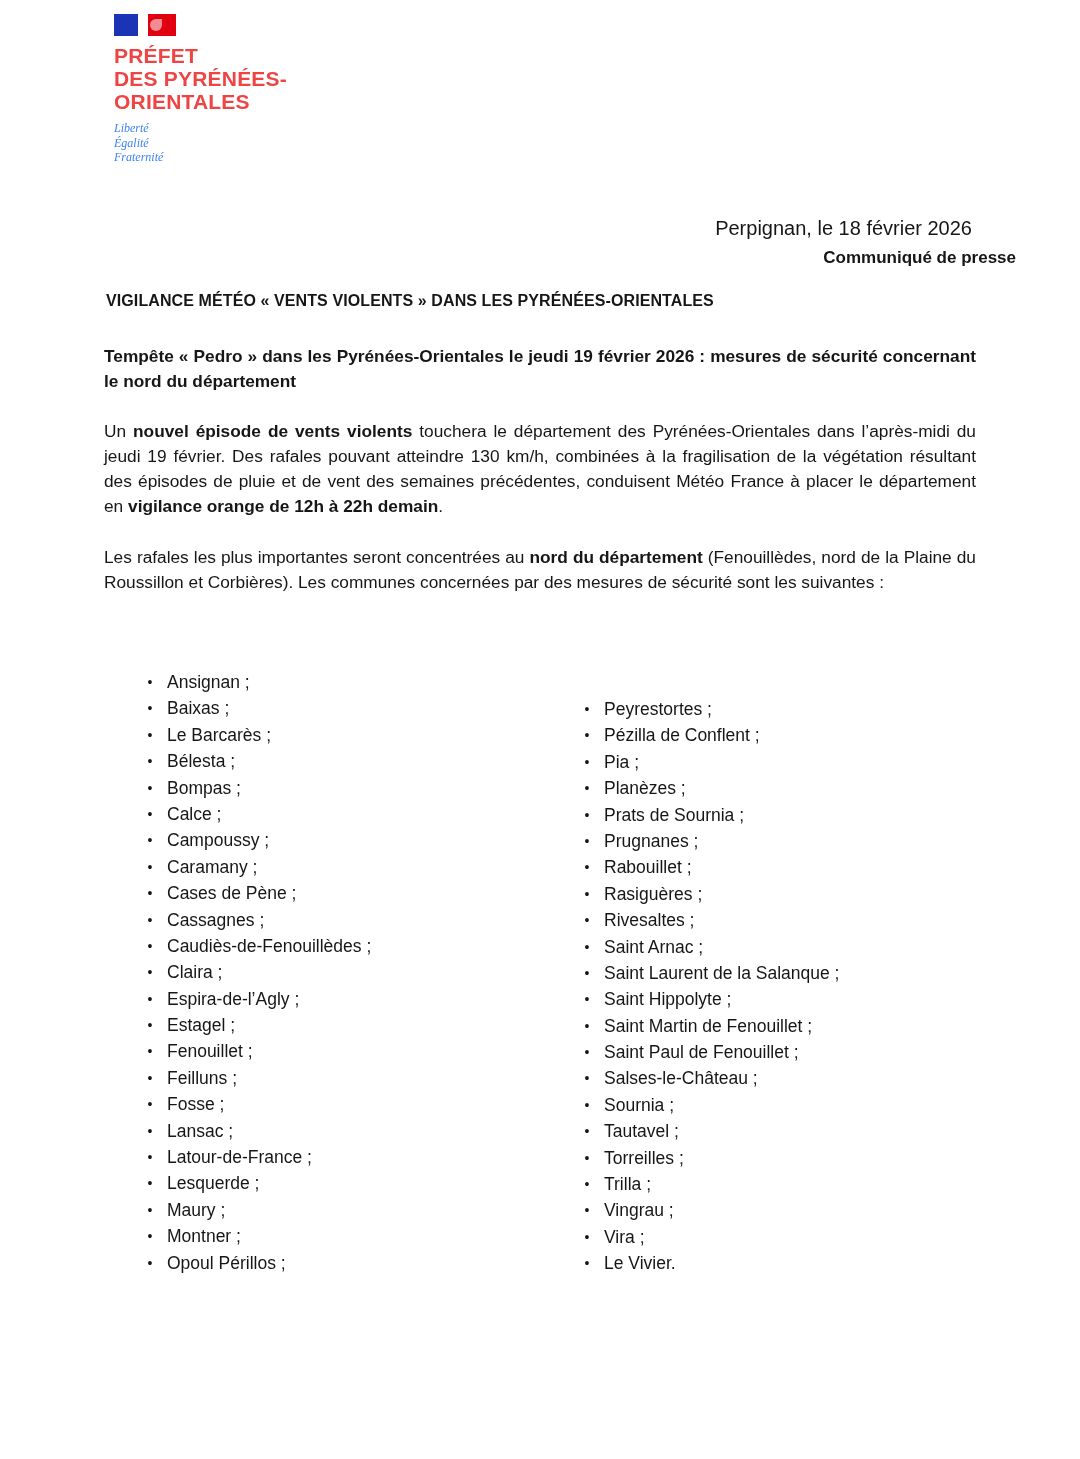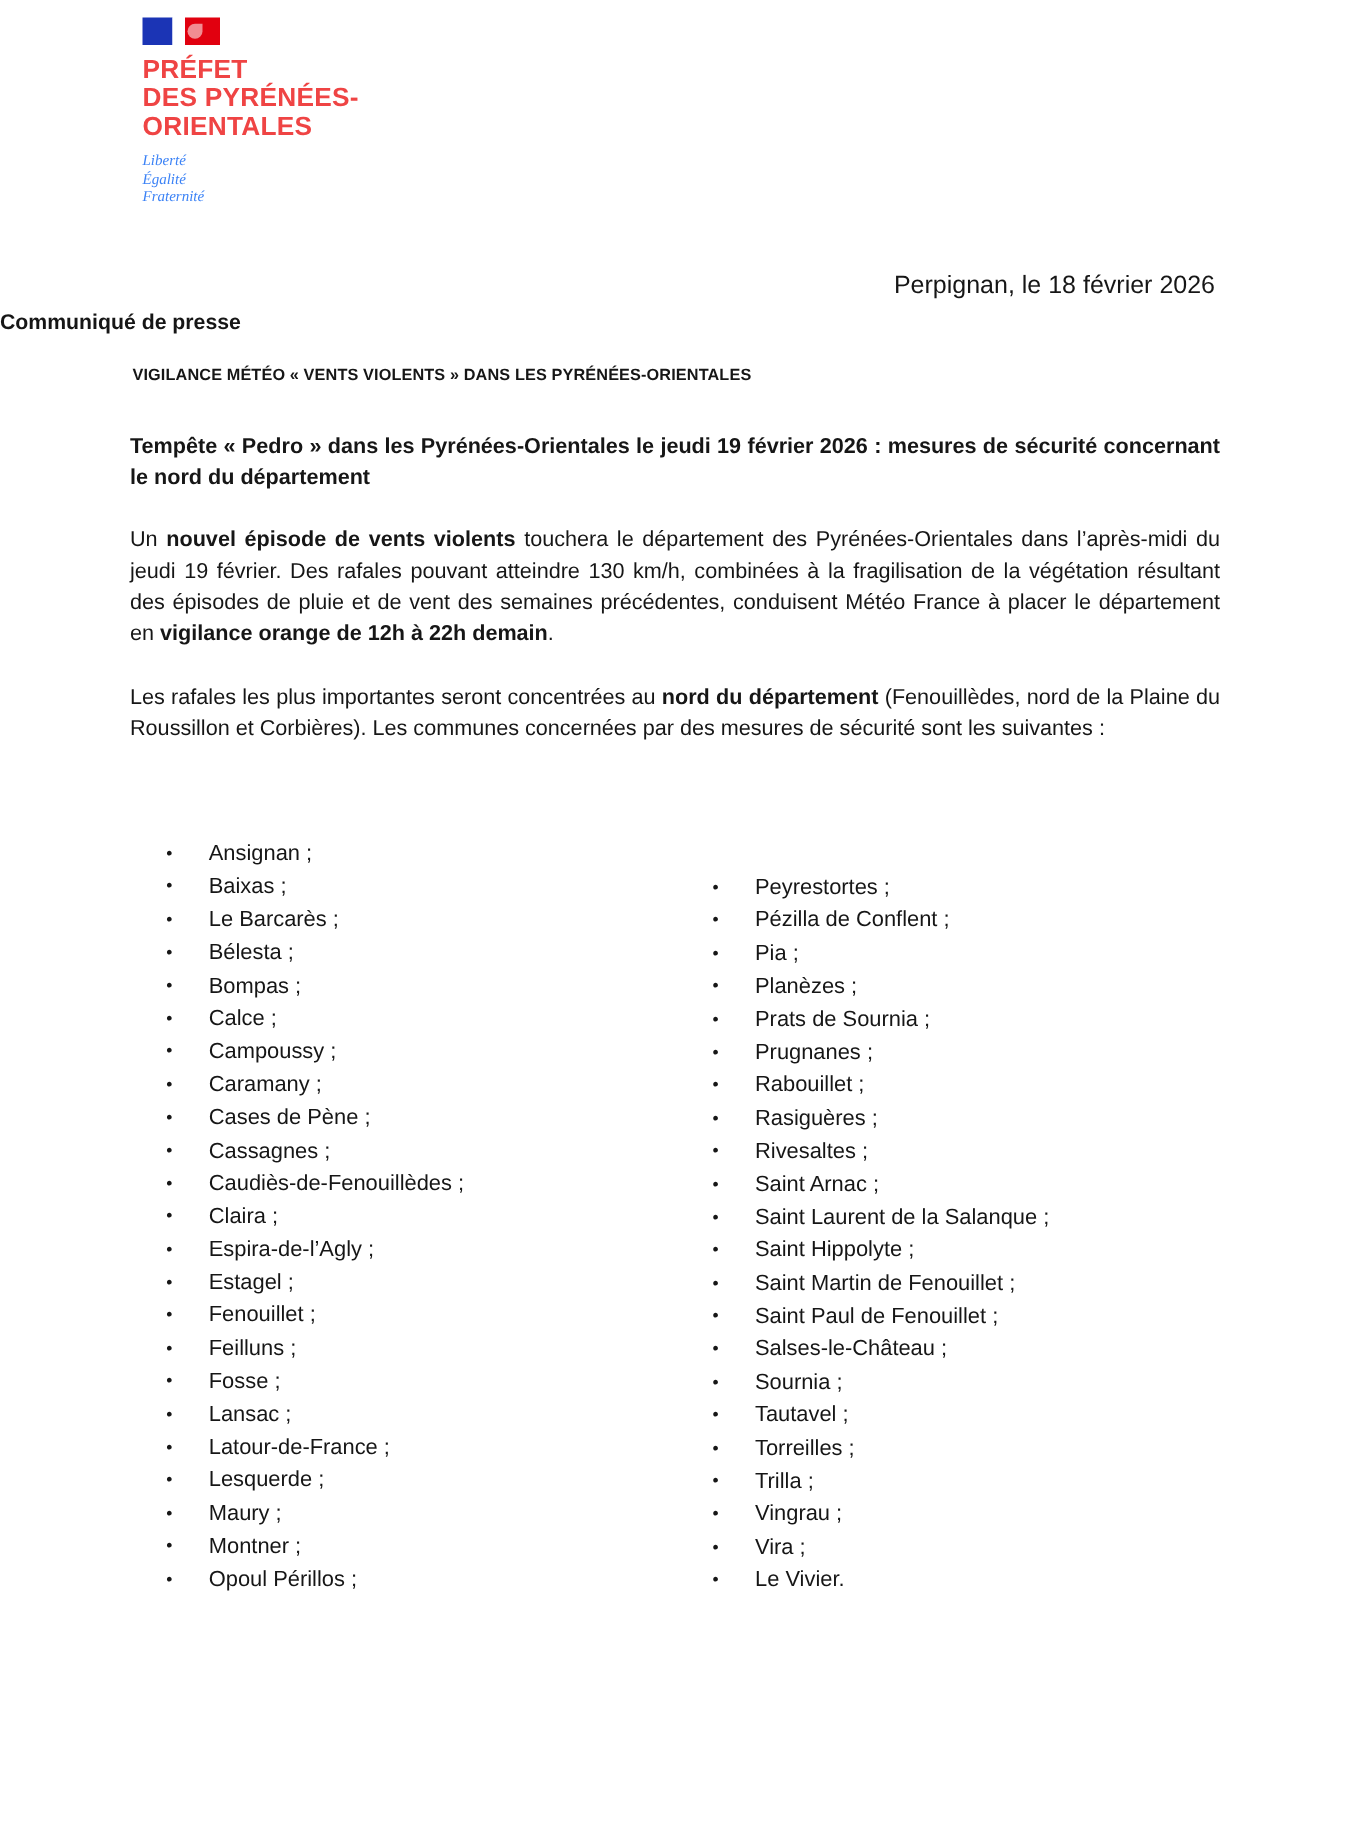--- a/index.html
+++ b/index.html
@@ -11,30 +11,30 @@
   .logo { position: absolute; left: 114px; top: 14px; }
   .flag { display: flex; width: 62px; height: 22px; }
   .flag .blue { width: 24px; height: 22px; background: #1b34b5; position: relative; }
   .flag .gap { width: 10px; height: 22px; background: #ffffff; position: relative; }
   .flag .red { width: 28px; height: 22px; background: #e1000f; }
   .flag .mariannes { position: absolute; left: 12px; top: 5px; width: 12px; height: 12px; border-radius: 50% 0 50% 50%; background: #ffffff; opacity: .55; }
   .logo-title { margin-top: 8px; font-weight: bold; font-size: 21px; line-height: 23px; letter-spacing: .2px; color: #ef4444; }
   .logo-motto { margin-top: 8px; font-family: "Liberation Serif", "DejaVu Serif", serif; font-style: italic; font-size: 12px; line-height: 14.5px; color: #3b82f6; }
 
   .date { position: absolute; right: 108px; top: 217px; font-size: 20px; }
-  .kind { position: absolute; left: 0; width: 1016px; text-align: left; top: 248px; font-weight: bold; font-size: 17px; }
-  .headline { position: absolute; left: 106px; top: 292px; font-weight: bold; font-size: 13px; letter-spacing: .1px; }
+  .kind { position: absolute; left: 0; width: 1016px; text-align: right; top: 248px; font-weight: bold; font-size: 17px; }
+  .headline { position: absolute; left: 106px; top: 292px; font-weight: bold; font-size: 16px; letter-spacing: .1px; }
   .para { position: absolute; left: 104px; width: 872px; font-size: 17.3px; line-height: 25px; text-align: justify; }
   .para b { font-weight: bold; }
   .subtitle { top: 344px; font-weight: bold; }
   .p1 { top: 419px; }
   .p2 { top: 545px; }
 
   ul.col { position: absolute; list-style: none; margin: 0; padding: 0; font-size: 17.5px; }
-  ul.col li { height: 26.4px; line-height: 26.4px; display: flex; }
+  ul.col li { height: 26.4px; line-height: 26.4px; display: flex; text-align: center; }
   ul.col li .bullet { width: 34px; padding-left: 0; font-size: 14px; }
   ul.col li .bullet::before { content: "•"; }
   .col-left { left: 133px; top: 669px; }
   .col-right { left: 570px; top: 696px; }
 </style>
 </head>
 <body>
 
 <div class="logo">
   <div class="flag">

